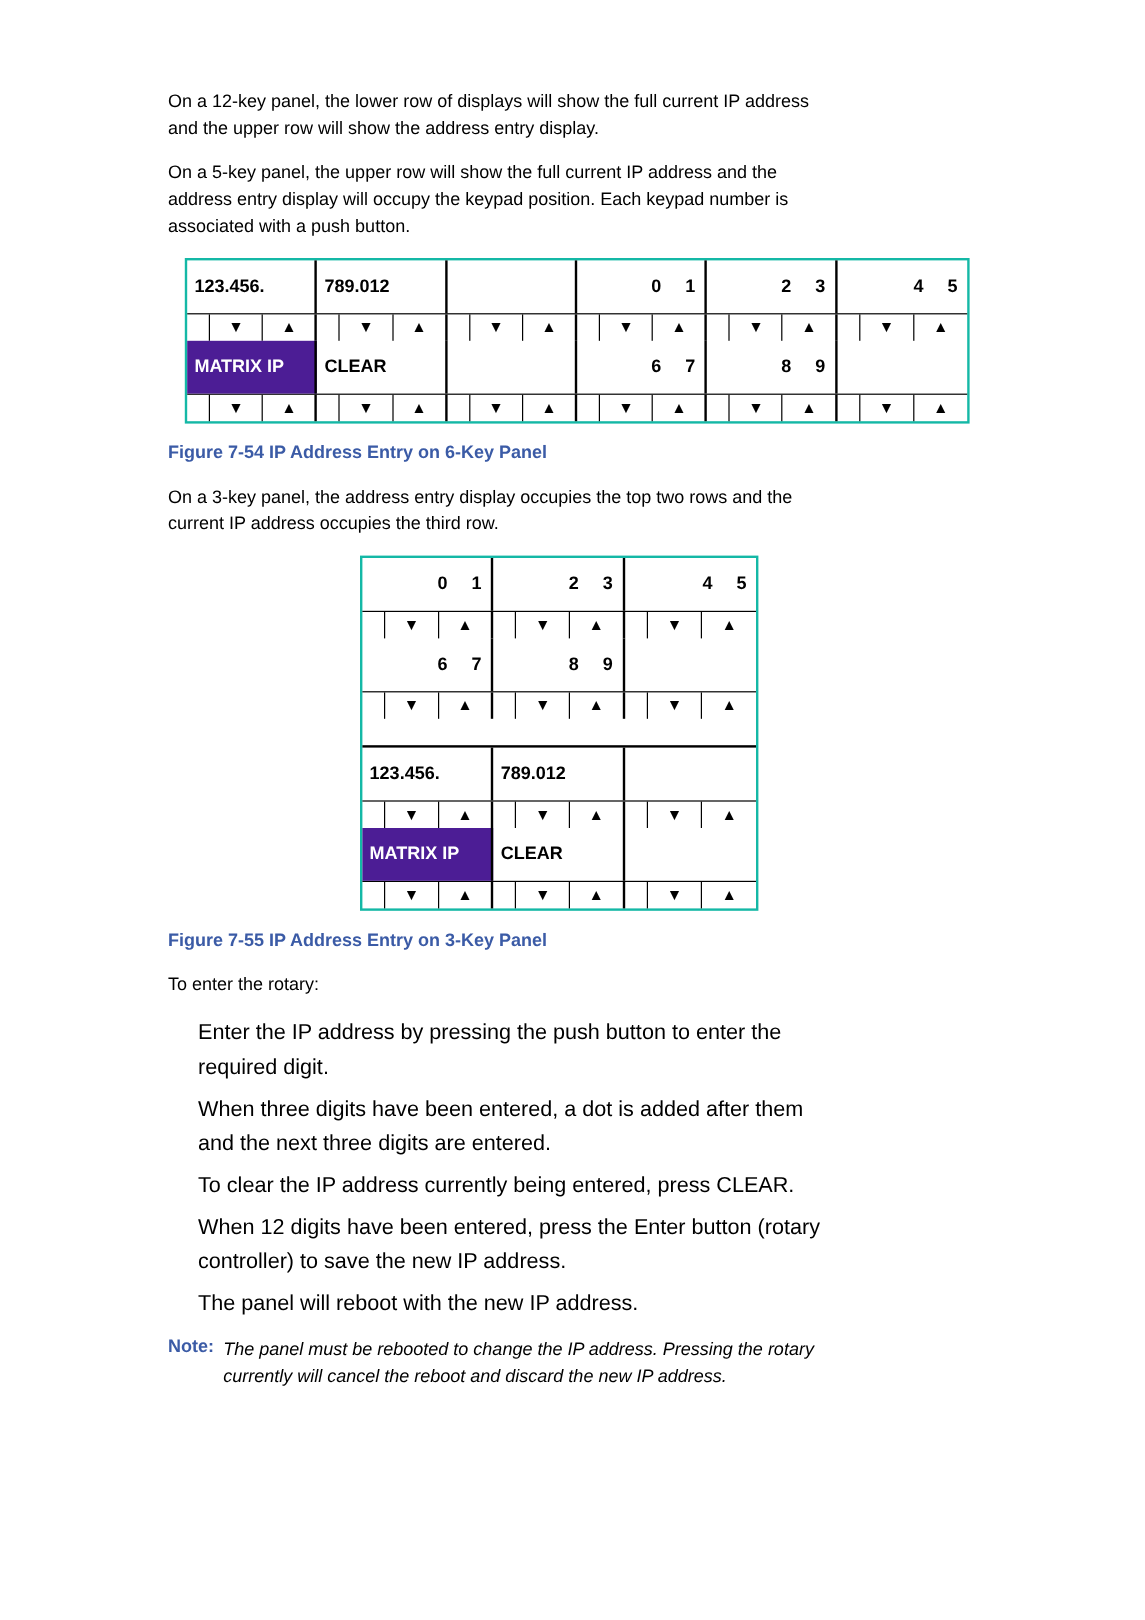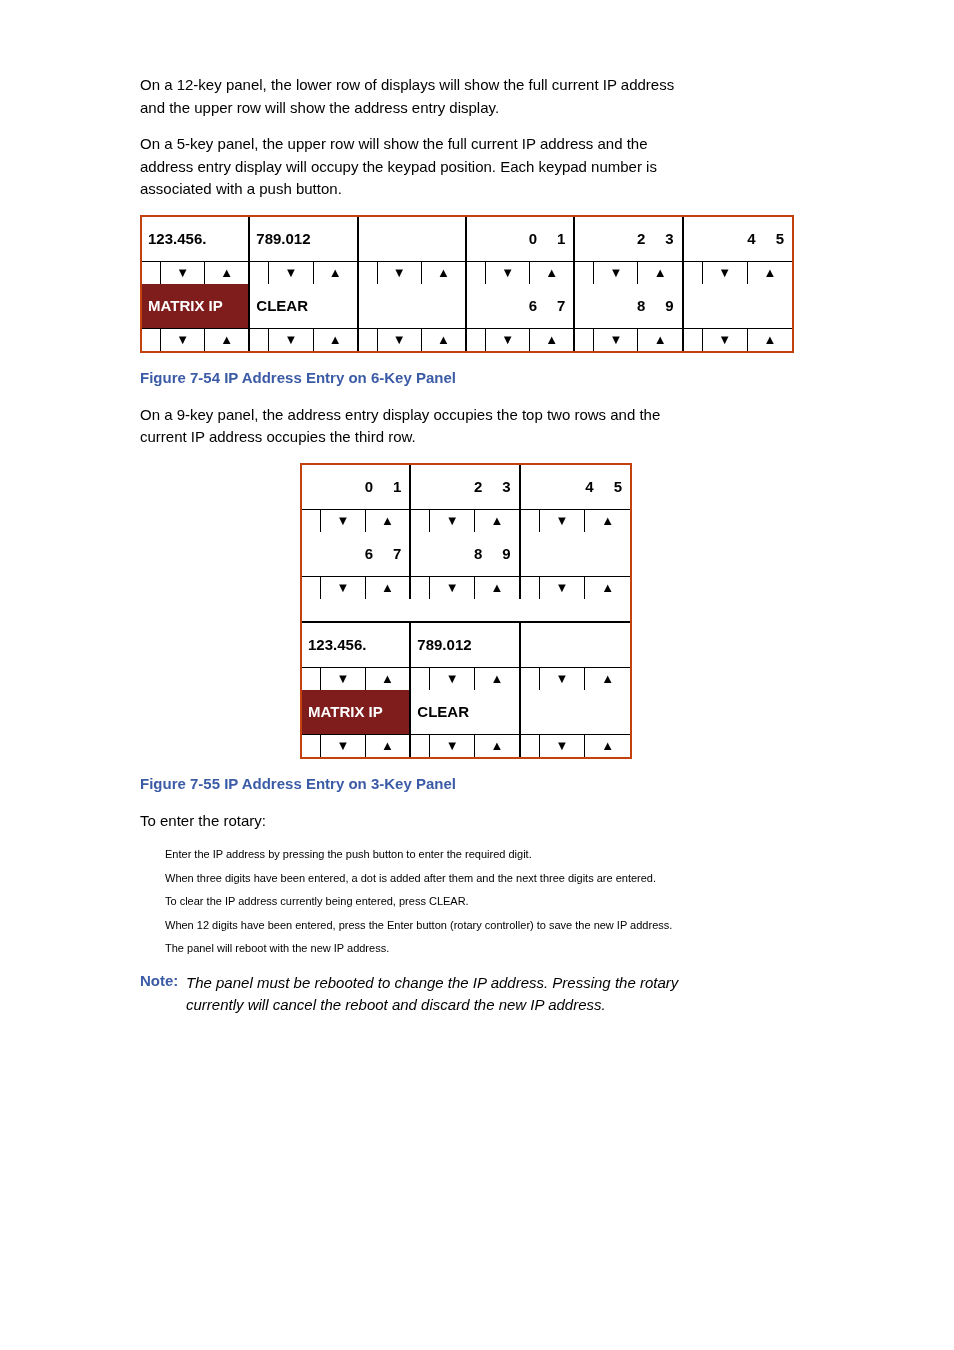--- a/index.html
+++ b/index.html
@@ -17,21 +17,21 @@
   }
   .para {
     font-size: 15px;
     line-height: 1.5;
     margin: 14px 0 14px 30px;
   }
   .indent-list {
     margin-left: 55px;
   }
   .indent-list .item {
-    font-size: 11px;
+    font-size: 18px;
     line-height: 1.6;
     margin: 6px 0;
   }
   .note-row {
     display: flex;
     align-items: flex-start;
     margin: 14px 0 14px 30px;
   }
   .note-label {
     color: #3b5ba6;
@@ -46,22 +46,22 @@
   }
   .figcap {
     color: #3b5ba6;
     font-weight: bold;
     font-size: 15px;
     margin: 16px 0 18px 30px;
   }
 
   
   .panel {
-    border: 2px solid #c2410c;
-    margin: 0 0 0 30px;
+    border: 2px solid #14b8a6;
+    margin: 0 0 0 44px;
     box-sizing: border-box;
   }
   .panel-6 { width: 654px; }
   .panel-3 { width: 332px; margin-left: 190px; }
   .prow {
     display: flex;
   }
   .cell {
     box-sizing: border-box;
     border-right: 2px solid #000;
@@ -70,21 +70,21 @@
     align-items: center;
     justify-content: flex-start;
     padding: 0 6px;
     font-weight: bold;
     font-size: 15px;
   }
   .panel-6 .cell { width: 109px; }
   .panel-3 .cell { width: 110px; }
   .cell:last-child { border-right: none; }
   .cell.inv {
-    background: #7f1d1d;
+    background: #4c1d95;
     color: #fff;
   }
   .cell.nums {
     justify-content: flex-end;
     letter-spacing: 2px;
     gap: 18px;
   }
   .cell.nums span { display: inline-block; }
   .arrow-row {
     display: flex;
@@ -227,21 +227,21 @@
       <div class="arrcell">
           <div class="arrpad"></div>
           <div class="arr dn"></div>
           <div class="arr up"></div>
         </div>
     </div>
   </div>
 
   <div class="figcap">Figure 7-54 IP Address Entry on 6-Key Panel</div>
 
-  <div class="para">On a 9-key panel, the address entry display occupies the top two rows and the current IP address occupies the third row.</div>
+  <div class="para">On a 3-key panel, the address entry display occupies the top two rows and the current IP address occupies the third row.</div>
 
   <div class="panel panel-3">
     <div class="prow">
       <div class="cell nums">
           <span>0</span>
           <span>1</span>
         </div>
       <div class="cell nums">
           <span>2</span>
           <span>3</span>

